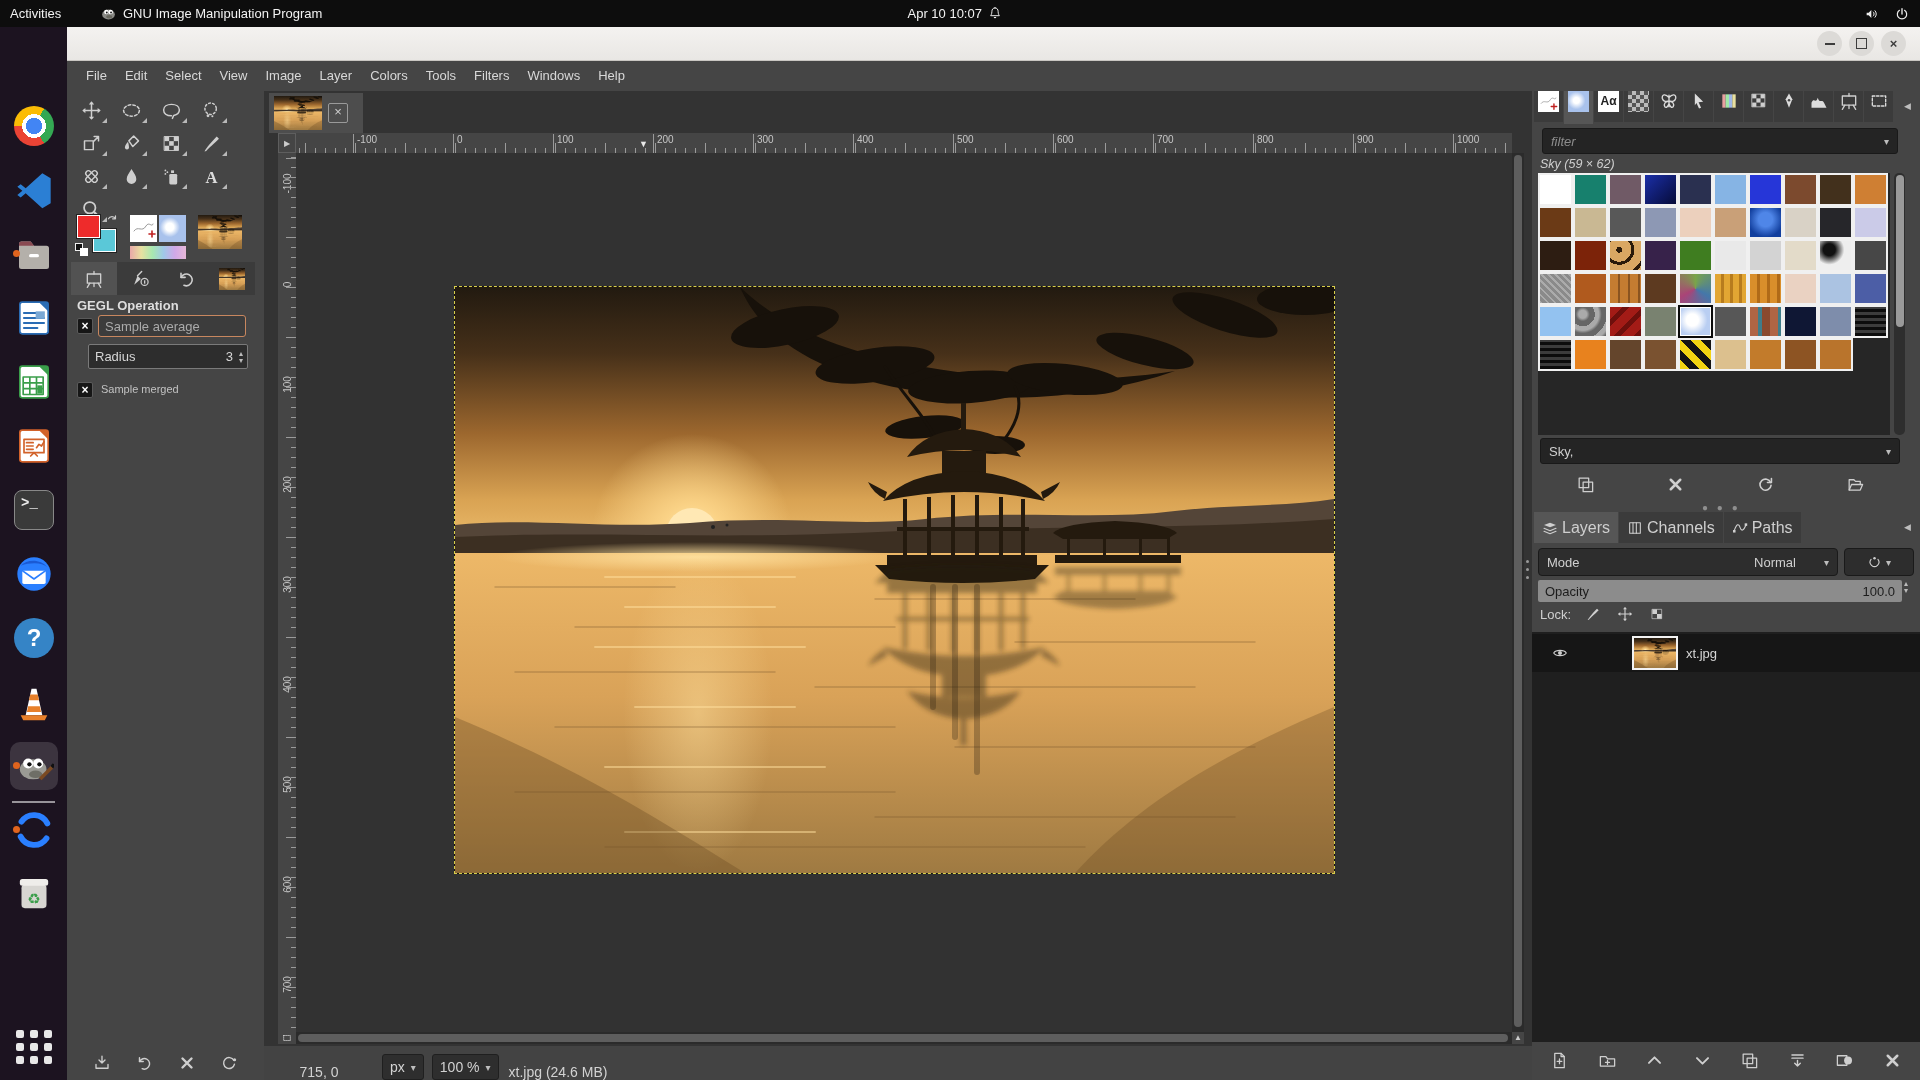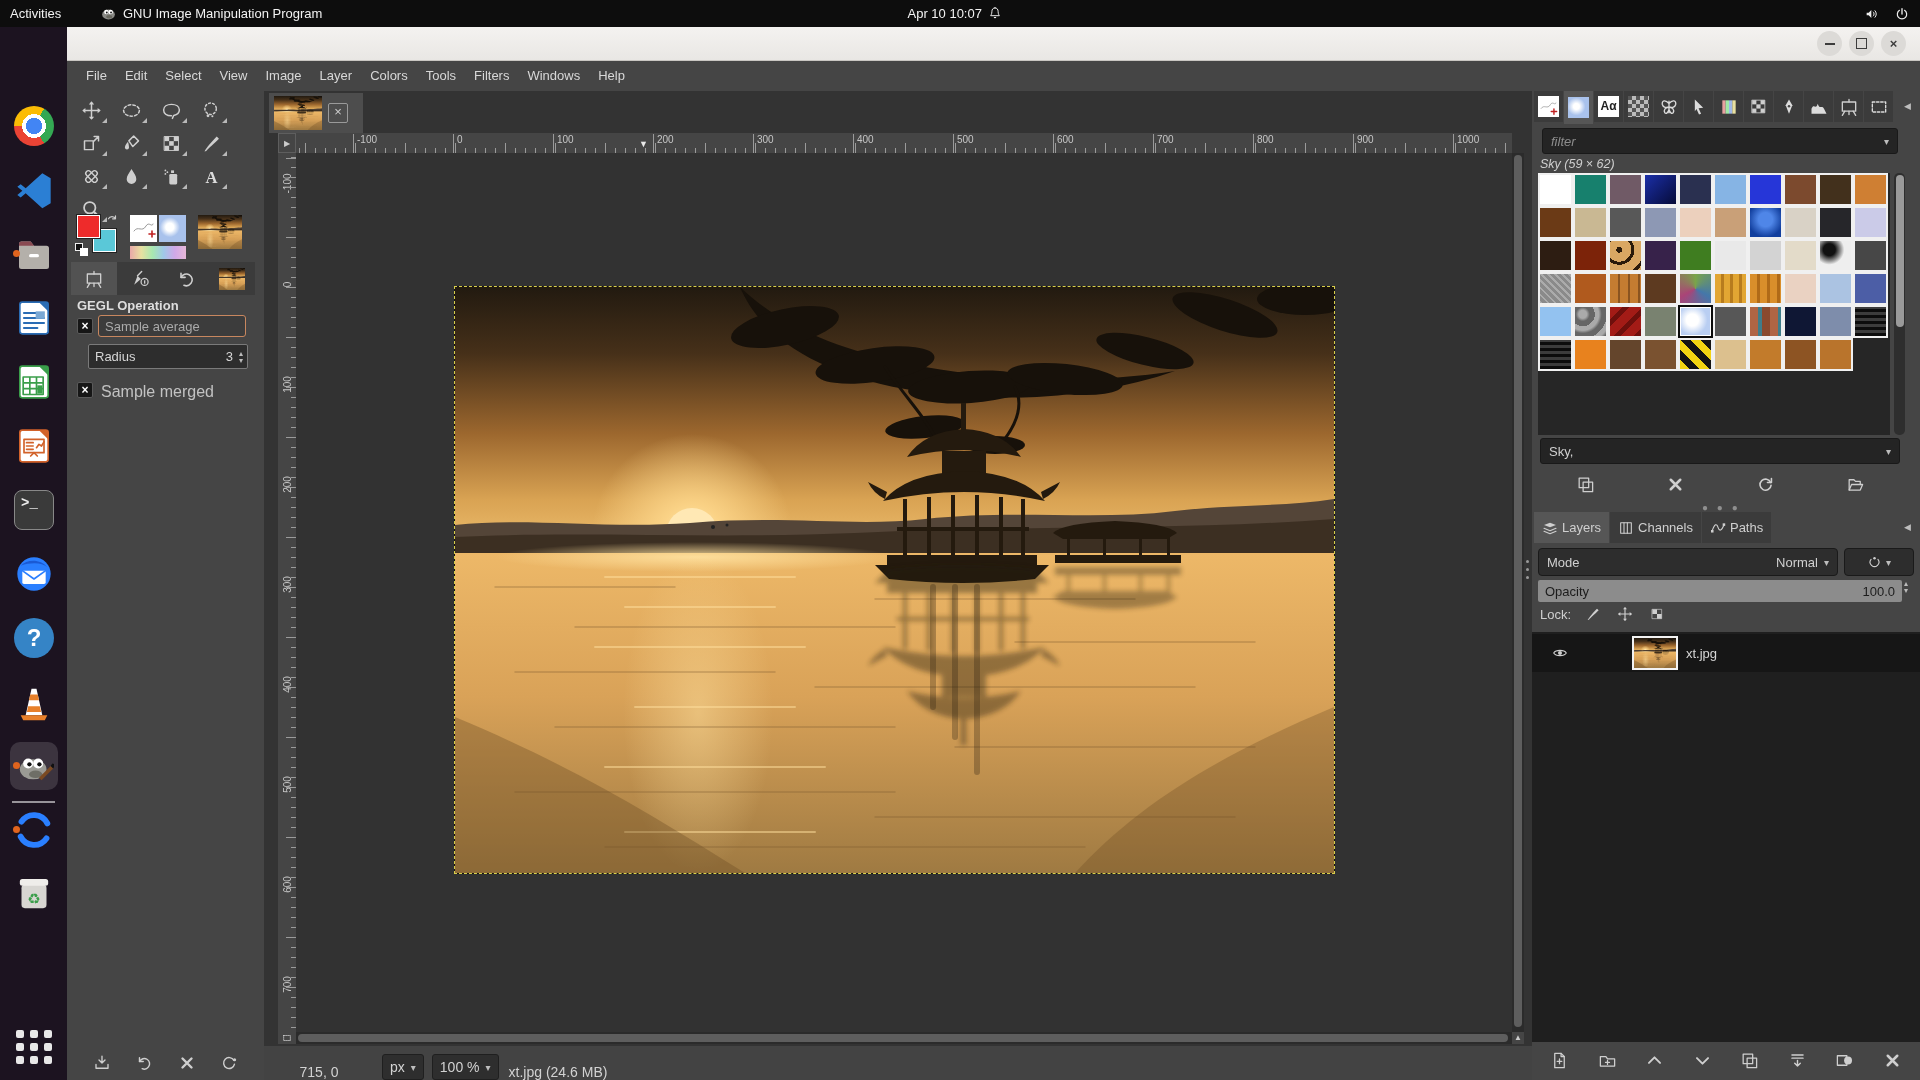--- a/index.html
+++ b/index.html
@@ -33,21 +33,21 @@
   .to-tab{width:46px;height:33px;display:flex;align-items:center;justify-content:center;background:#3b3b3b;}
   .to-tab.active{background:#525252;}
   .gegl-title{position:absolute;left:10px;top:207px;color:#dedede;font-weight:bold;font-size:13px;}
   .chk{position:absolute;width:16px;height:16px;background:#161616;border:1px solid #5a5a5a;border-radius:2px;
     color:#fff;font-weight:bold;font-size:12px;line-height:14px;text-align:center;box-sizing:border-box;}
   .gegl-field{position:absolute;left:31px;top:224px;width:148px;height:22px;background:#3c3c3c;border:1px solid #c8875f;border-radius:3px;
     color:#aaa;font-size:13px;padding:0 6px;line-height:22px;box-sizing:border-box;}
   #radius-spin{position:absolute;left:21px;top:253px;width:160px;height:25px;background:#2d2d2d;border:1px solid #7a7a7a;border-radius:2px;
     color:#d6d6d6;font-size:13px;box-sizing:border-box;display:flex;align-items:center;}
   .spincol{display:flex;flex-direction:column;justify-content:center;color:#bbb;font-size:8px;line-height:7px;}
-  .gegl-label{position:absolute;color:#c2c2c2;font-size:16px;}
+  .gegl-label{position:absolute;color:#c2c2c2;font-size:11px;}
   
   #canvaszone{left:264px;top:91px;width:1268px;height:955px;background:#333;}
   #imgtab{position:absolute;left:5px;top:2px;width:94px;height:40px;background:#4d4d4d;display:flex;align-items:center;gap:6px;padding-left:5px;box-sizing:border-box;}
   #tabclose{width:18px;height:18px;border:1px solid #9a9a9a;border-radius:2px;color:#cfcfcf;font-size:13px;line-height:16px;text-align:center;}
   #cornerbtn{position:absolute;left:14px;top:42px;width:18px;height:20px;background:#454545;border:1px solid #5e5e5e;color:#ccc;font-size:8px;
     display:flex;align-items:center;justify-content:center;box-sizing:border-box;}
   #hruler{position:absolute;left:32px;top:42px;width:1216px;height:20px;background:#454545;overflow:hidden;}
   #hruler::before{content:"";position:absolute;left:0;bottom:0;width:100%;height:5px;
     background:repeating-linear-gradient(to right,#9a9a9a 0 1px,transparent 1px 10px);background-position:9px 0;}
   #hruler::after{content:"";position:absolute;left:0;bottom:0;width:100%;height:10px;
@@ -70,41 +70,41 @@
   #hscroll i{position:absolute;left:2px;top:2px;height:8px;width:1210px;background:#5e5e5e;border-radius:4px;}
   #quickmask{position:absolute;left:14px;top:941px;width:18px;height:12px;background:#454545;display:flex;align-items:center;justify-content:center;}
   #navbtn{position:absolute;left:1248px;top:941px;width:12px;height:12px;background:#454545;color:#ccc;font-size:8px;line-height:12px;text-align:center;}
   
   #tb-footer{left:67px;top:1046px;width:197px;height:34px;background:#454545;display:flex;align-items:center;justify-content:space-around;padding:0 14px;box-sizing:border-box;}
   #statusbar{left:264px;top:1046px;width:1268px;height:34px;background:#434343;color:#d2d2d2;font-size:14px;display:flex;align-items:flex-end;}
   .sb-box{background:#2e2e2e;border:1px solid #1f1f1f;border-radius:3px;height:24px;display:flex;align-items:center;padding:0 7px;gap:6px;}
   
   #rightpanel{left:1532px;top:91px;width:388px;height:989px;background:#454545;}
   #rtabs{position:absolute;left:2px;top:0;display:flex;gap:1px;}
-  .rtab{width:29px;height:31px;background:#3b3b3b;display:flex;align-items:center;justify-content:center;}
+  .rtab{width:29px;height:31px;background:#3b3b3b;display:flex;justify-content:center;}
   .rtab.active{background:#565656;height:33px;}
   .prev-box{width:21px;height:21px;box-sizing:border-box;}
   #filterfield{position:absolute;left:10px;top:37px;width:356px;height:26px;background:#242424;border:1px solid #191919;border-radius:3px;box-sizing:border-box;
     color:#8d8d8d;font-style:italic;font-size:13px;display:flex;align-items:center;padding:0 8px;justify-content:space-between;}
   #patlabel{position:absolute;left:8px;top:66px;color:#cfcfcf;font-size:12.5px;font-style:italic;}
   #patgrid{position:absolute;left:6px;top:82px;width:352px;height:262px;background:#262626;overflow:hidden;}
   .pat{float:left;width:35px;height:33px;border:2px solid #f0f0f0;box-sizing:border-box;}
   .pat.sel{border:2px solid #0a0a0a;box-shadow:inset 0 0 0 1px #fff;}
   #patscroll{position:absolute;left:362px;top:82px;width:11px;height:262px;background:#2e2e2e;border-radius:5px;}
   #patscroll i{position:absolute;left:1.5px;top:2px;width:8px;height:152px;background:#9a9a9a;border-radius:4px;}
   #patname{position:absolute;left:8px;top:347px;width:360px;height:26px;background:#242424;border:1px solid #191919;border-radius:3px;box-sizing:border-box;
     color:#d0d0d0;font-size:13px;display:flex;align-items:center;padding:0 8px;justify-content:space-between;}
   #patfooter{position:absolute;left:8px;top:379px;width:360px;display:flex;justify-content:space-around;}
   .dots{position:absolute;color:#8f8f8f;font-size:10px;letter-spacing:3px;}
   #ltabs{position:absolute;left:2px;top:421px;display:flex;gap:1px;}
-  .ltab{height:31px;background:#3b3b3b;display:flex;align-items:center;gap:4px;padding:0 8px;color:#cfcfcf;font-size:13px;}
+  .ltab{height:31px;background:#3b3b3b;display:flex;align-items:center;gap:4px;padding:0 8px;color:#cfcfcf;font-size:16px;}
   .ltab.active{background:#565656;}
   #moderow{position:absolute;left:6px;top:457px;width:376px;height:28px;}
   .mode-field{position:absolute;left:0;top:0;width:300px;height:28px;background:#2d2d2d;border:1px solid #1a1a1a;border-radius:4px;box-sizing:border-box;
-    color:#d0d0d0;font-size:13px;display:flex;align-items:center;padding:0 8px;}
+    color:#d0d0d0;font-size:13px;display:flex;align-items:center;padding:0 8px;gap:22px;}
   .mode-btn{position:absolute;left:306px;top:0;width:70px;height:28px;background:#2d2d2d;border:1px solid #1a1a1a;border-radius:4px;box-sizing:border-box;
     display:flex;align-items:center;justify-content:center;gap:4px;color:#d0d0d0;}
   #opacityrow{position:absolute;left:6px;top:489px;width:364px;height:22px;background:#8c8c8c;border-radius:2px;
     color:#1c1c1c;font-size:13px;display:flex;align-items:center;justify-content:space-between;padding:0 7px;box-sizing:border-box;}
   #opacityspin{position:absolute;left:372px;top:489px;}
   #lockrow{position:absolute;left:8px;top:515px;display:flex;align-items:center;gap:14px;color:#cfcfcf;font-size:13px;}
   #layerlist{position:absolute;left:0;top:541px;width:388px;height:410px;background:#1f1f1f;}
   #layerrow{position:absolute;left:0;top:2px;width:388px;height:38px;background:#161616;display:flex;align-items:center;}
   #layerthumb{width:46px;height:34px;border:2px solid #f2f2f2;box-sizing:border-box;margin-left:62px;}
   #lfooter{position:absolute;left:4px;top:955px;width:380px;display:flex;justify-content:space-around;align-items:center;}

